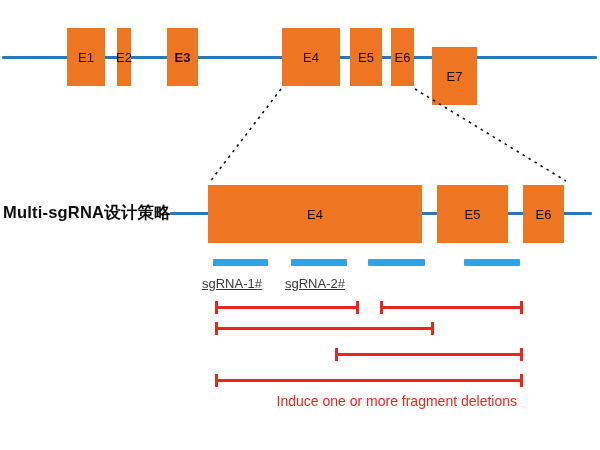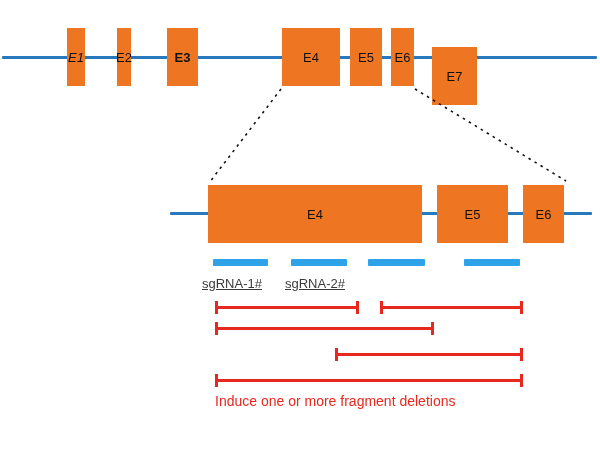--- a/index.html
+++ b/index.html
@@ -38,31 +38,31 @@
     position:absolute;height:13px;
     border-left:3px solid var(--deletion-red);
     border-right:3px solid var(--deletion-red);
   }
   .bracket::after{
     content:"";position:absolute;left:0;right:0;top:5px;height:3px;
     background:var(--deletion-red);
   }
   .caption{
     position:absolute;left:215px;top:393px;width:302px;
-    text-align:left;font-size:14px;color:var(--deletion-red);white-space:nowrap;
+    text-align:right;font-size:14px;color:var(--deletion-red);white-space:nowrap;
   }
 </style>
 </head>
 <body>
 
 <div class="canvas">
 
   <div class="gene-line" style="left:2px;top:56px;width:595px;"></div>
 
-  <div class="exon" style="left:67px;top:28px;width:18px;height:58px;font-style:italic;">
+  <div class="exon" style="left:67px;top:28px;width:38px;height:58px;">
     <span>E1</span>
   </div>
   <div class="exon" style="left:117px;top:28px;width:14px;height:58px;">
     <span>E2</span>
   </div>
   <div class="exon" style="left:167px;top:28px;width:31px;height:58px;font-weight:bold;">
     <span>E3</span>
   </div>
   <div class="exon" style="left:282px;top:28px;width:58px;height:58px;">
     <span>E4</span>
@@ -75,20 +75,21 @@
   </div>
   <div class="exon" style="left:432px;top:28px;width:45px;height:58px;margin-top:19px;">
     <span>E7</span>
   </div>
 
   <svg class="overlay" viewBox="0 0 600 450">
     <line x1="281" y1="89" x2="209" y2="183" stroke="#111" stroke-width="1.6" stroke-dasharray="2.5 4.5"></line>
     <line x1="415" y1="89" x2="566" y2="181" stroke="#111" stroke-width="1.6" stroke-dasharray="2.5 4.5"></line>
   </svg>
 
+  <div class="strategy-label">Multi-sgRNA设计策略</div>
 
   <div class="gene-line" style="left:170px;top:212px;width:422px;"></div>
 
   <div class="exon" style="left:208px;top:185px;width:214px;height:58px;">
     <span>E4</span>
   </div>
   <div class="exon" style="left:437px;top:185px;width:71px;height:58px;">
     <span>E5</span>
   </div>
   <div class="exon" style="left:523px;top:185px;width:41px;height:58px;">

